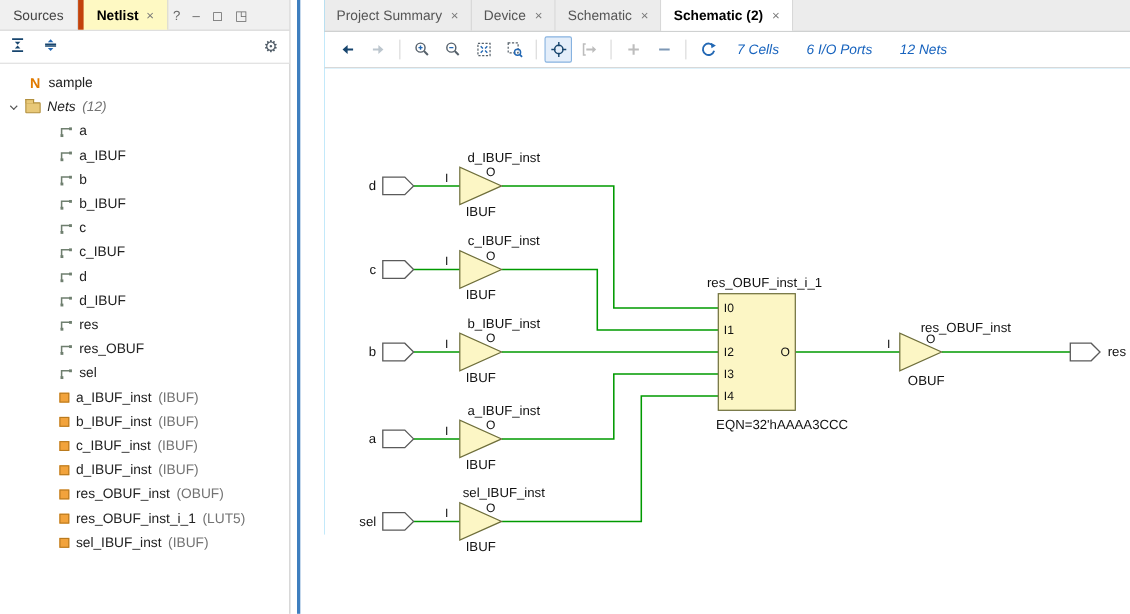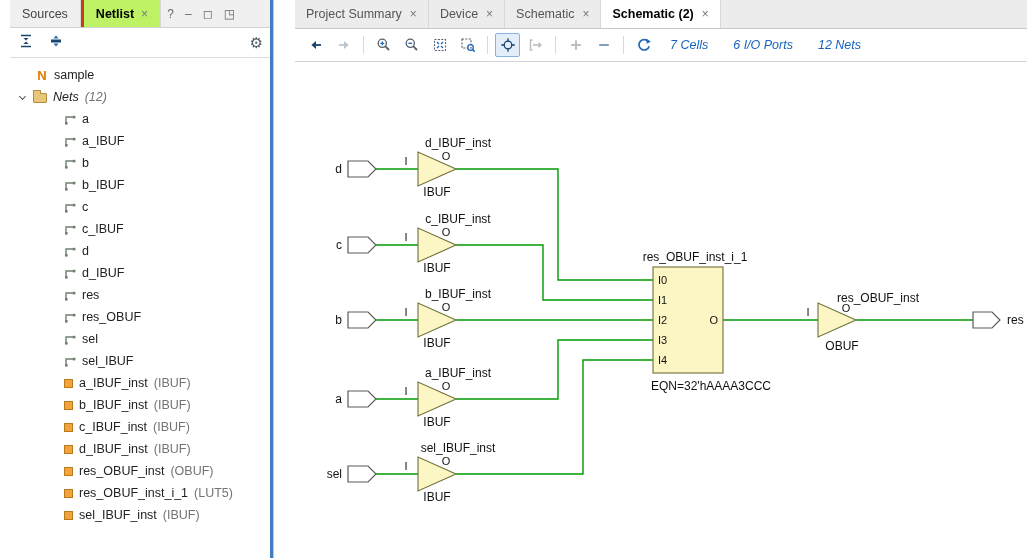--- a/index.html
+++ b/index.html
@@ -1,27 +1,27 @@
 <!DOCTYPE html>
 <html><head>
 <meta charset="utf-8">
 <style>
   * { margin:0; padding:0; box-sizing:border-box; }
   html,body { width:1027px; height:558px; overflow:hidden; background:#fff;
     font-family:"Liberation Sans", sans-serif; font-size:12.5px; color:#222; }
 
   
-  .left-panel { position:absolute; left:10px; top:0; width:264px; height:558px;
+  .left-panel { position:absolute; left:0; top:0; width:264px; height:558px;
     background:#fff; border-right:1px solid #c8c8c8; }
   .lp-tabbar { height:28px; background:#f0f0f0; border-bottom:1px solid #d2d2d2;
     display:flex; align-items:stretch; position:relative; }
   .lp-tab { display:flex; align-items:center; gap:7px; padding:0 12px; color:#444;
     border-right:1px solid #d8d8d8; }
   .lp-tab.first { border-left:none; }
-  .lp-tab.active { background:#bef264; color:#000; font-weight:bold; border-left:3px solid #c2410c; }
+  .lp-tab.active { background:#fef9c3; color:#000; font-weight:bold; border-left:5px solid #c2410c; }
   .tab-close { color:#777; font-weight:normal; font-size:12px; cursor:default; }
   .lp-controls { position:absolute; right:38px; top:0; height:28px; display:flex;
     align-items:center; gap:11px; color:#666; font-size:12px; }
   .lp-toolbar { height:30px; background:#fff; border-bottom:1px solid #dcdcdc;
     display:flex; align-items:center; padding:0 8px; gap:14px; position:relative; }
   .gear { position:absolute; right:10px; font-size:15px; color:#4f5b66; line-height:1; }
 
   .tree { padding-top:6px; }
   .tree-row { display:flex; align-items:center; height:22px; gap:6px; white-space:nowrap; }
   .pl-root { padding-left:26px; }
@@ -194,28 +194,20 @@
         <span>res_OBUF</span>
       </div>
     <div class="tree-row pl-item">
         <svg width="12" height="12">
           <polyline points="2,10 2,4 10,4" stroke="#6f7f6f" stroke-width="1.4" fill="none"></polyline>
           <rect x="1" y="9" width="2.6" height="2.6" fill="#6f7f6f"></rect>
           <rect x="8.8" y="2.8" width="2.6" height="2.6" fill="#6f7f6f"></rect>
         </svg>
         <span>sel</span>
       </div>
-    <div class="tree-row pl-item">
-        <svg width="12" height="12">
-          <polyline points="2,10 2,4 10,4" stroke="#6f7f6f" stroke-width="1.4" fill="none"></polyline>
-          <rect x="1" y="9" width="2.6" height="2.6" fill="#6f7f6f"></rect>
-          <rect x="8.8" y="2.8" width="2.6" height="2.6" fill="#6f7f6f"></rect>
-        </svg>
-        <span>sel_IBUF</span>
-      </div>
 
 
     <div class="tree-row pl-item">
         <span class="cell-ic"></span>
         <span>a_IBUF_inst</span>
         <span class="dim">(IBUF)</span>
       </div>
     <div class="tree-row pl-item">
         <span class="cell-ic"></span>
         <span>b_IBUF_inst</span>

